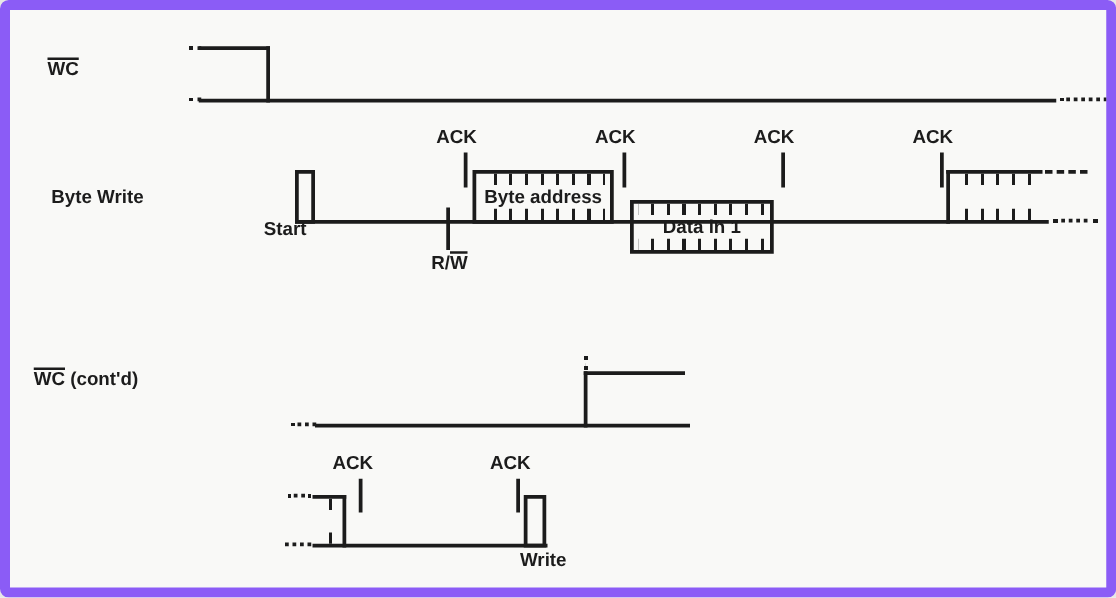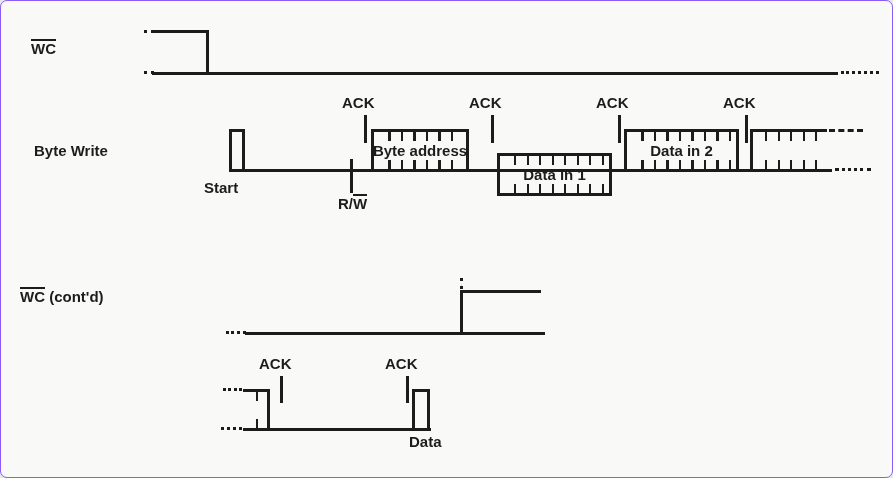--- a/index.html
+++ b/index.html
@@ -1,19 +1,19 @@
 <!DOCTYPE html>
 <html><head>
 <meta charset="utf-8">
 <style>
   :root { --ink:#1c1c1c; }
   html,body { margin:0; padding:0; background:#e8e8e6; }
   .frame {
     position:relative; width:893px; height:478px; box-sizing:border-box;
-    background:#f9f9f7; border:1px solid #8b5cf6; border-radius:7px;
+    background:#f9f9f7; border:8px solid #8b5cf6; border-radius:7px;
     font-family:"Liberation Sans", sans-serif; color:var(--ink); overflow:hidden;
   }
   .txt { position:absolute; font-size:15px; font-weight:700; white-space:nowrap; line-height:1.1; }
   .ov  { display:inline-block; border-top:2.5px solid var(--ink); line-height:1.05; }
   .hline { position:absolute; height:3px; background:var(--ink); }
   .vline { position:absolute; width:3px;  background:var(--ink); }
   .tick  { position:absolute; width:2.5px; background:var(--ink); }
   .dot-h { position:absolute; height:0; border-top:3px dotted var(--ink); }
   .dash-h{ position:absolute; height:0; border-top:3px dashed var(--ink); }
   .dot-v { position:absolute; width:0; border-left:3px dotted var(--ink); }
@@ -54,45 +54,40 @@
   <div class="tick" style="left:490px; top:114px; height:28px;"></div>
   <div class="tick" style="left:617px; top:114px; height:28px;"></div>
   <div class="tick" style="left:744px; top:114px; height:28px;"></div>
 
   <div class="hline" style="left:228px; top:168px; width:603px;"></div>
   <div class="dot-h" style="left:834px; top:167px; width:36px;"></div>
 
   <div class="wavebox" style="left:228px; top:128px; width:16px; height:43px;"></div>
 
 
-  <div class="wavebox" style="left:370px; top:128px; width:98px; height:43px;">
+  <div class="wavebox" style="left:370px; top:128px; width:113px; height:43px;">
     <div class="tk tk-t"></div>
     <div class="tk tk-b"></div>
     <span class="lbl">Byte address</span>
   </div>
 
   <div class="wavebox" style="left:496px; top:128px; width:115px; height:43px;margin-top:24px;">
     <div class="tk tk-t"></div>
     <div class="tk tk-b"></div>
     <span class="lbl">Data in 1</span>
   </div>
 
-  <div class="wavebox" style="left:623px; top:128px; width:115px; height:43px;">
-    <div class="tk tk-t"></div>
-    <div class="tk tk-b"></div>
-    <span class="lbl">Data in 2</span>
-  </div>
 
   <div class="vline" style="left:749px; top:128px; height:43px;"></div>
   <div class="hline" style="left:749px; top:128px; width:77px;"></div>
   <div class="dash-h" style="left:828px; top:128px; width:34px;"></div>
   <div class="tkfree" style="left:754px; top:131px; width:70px;"></div>
   <div class="tkfree" style="left:754px; top:159px; width:70px;"></div>
 
-  <div class="txt" style="left:203px; top:179px;">Start</div>
+  <div class="txt" style="left:203px; top:168px;">Start</div>
   <div class="vline" style="left:349px; top:158px; height:34px;"></div>
   <div class="txt" style="left:337px; top:193px;"><span>R/</span><span class="ov">W</span></div>
 
   <div class="txt" style="left:19px; top:286px;"><span class="ov">WC</span><span> (cont'd)</span></div>
 
   <div class="dot-h" style="left:225px; top:330px; width:20px;"></div>
   <div class="hline" style="left:244px; top:331px; width:300px;"></div>
   <div class="dot-v" style="left:459px; top:277px; height:11px;"></div>
   <div class="vline" style="left:459px; top:289px; height:45px;"></div>
   <div class="hline" style="left:459px; top:289px; width:81px;"></div>
@@ -107,15 +102,15 @@
   <div class="dot-h" style="left:220px; top:426px; width:21px;"></div>
   <div class="hline" style="left:242px; top:427px; width:188px;"></div>
 
   <div class="hline" style="left:242px; top:388px; width:27px;"></div>
   <div class="vline" style="left:266px; top:388px; height:42px;"></div>
   <div class="tkfree" style="left:245px; top:391px; width:19px;"></div>
   <div class="tkfree" style="left:245px; top:418px; width:19px;"></div>
 
 
   <div class="wavebox" style="left:411px; top:388px; width:18px; height:42px;"></div>
-  <div class="txt" style="left:408px; top:433px;">Data</div>
+  <div class="txt" style="left:408px; top:433px;">Write</div>
 
 </div>
 
 </body></html>

